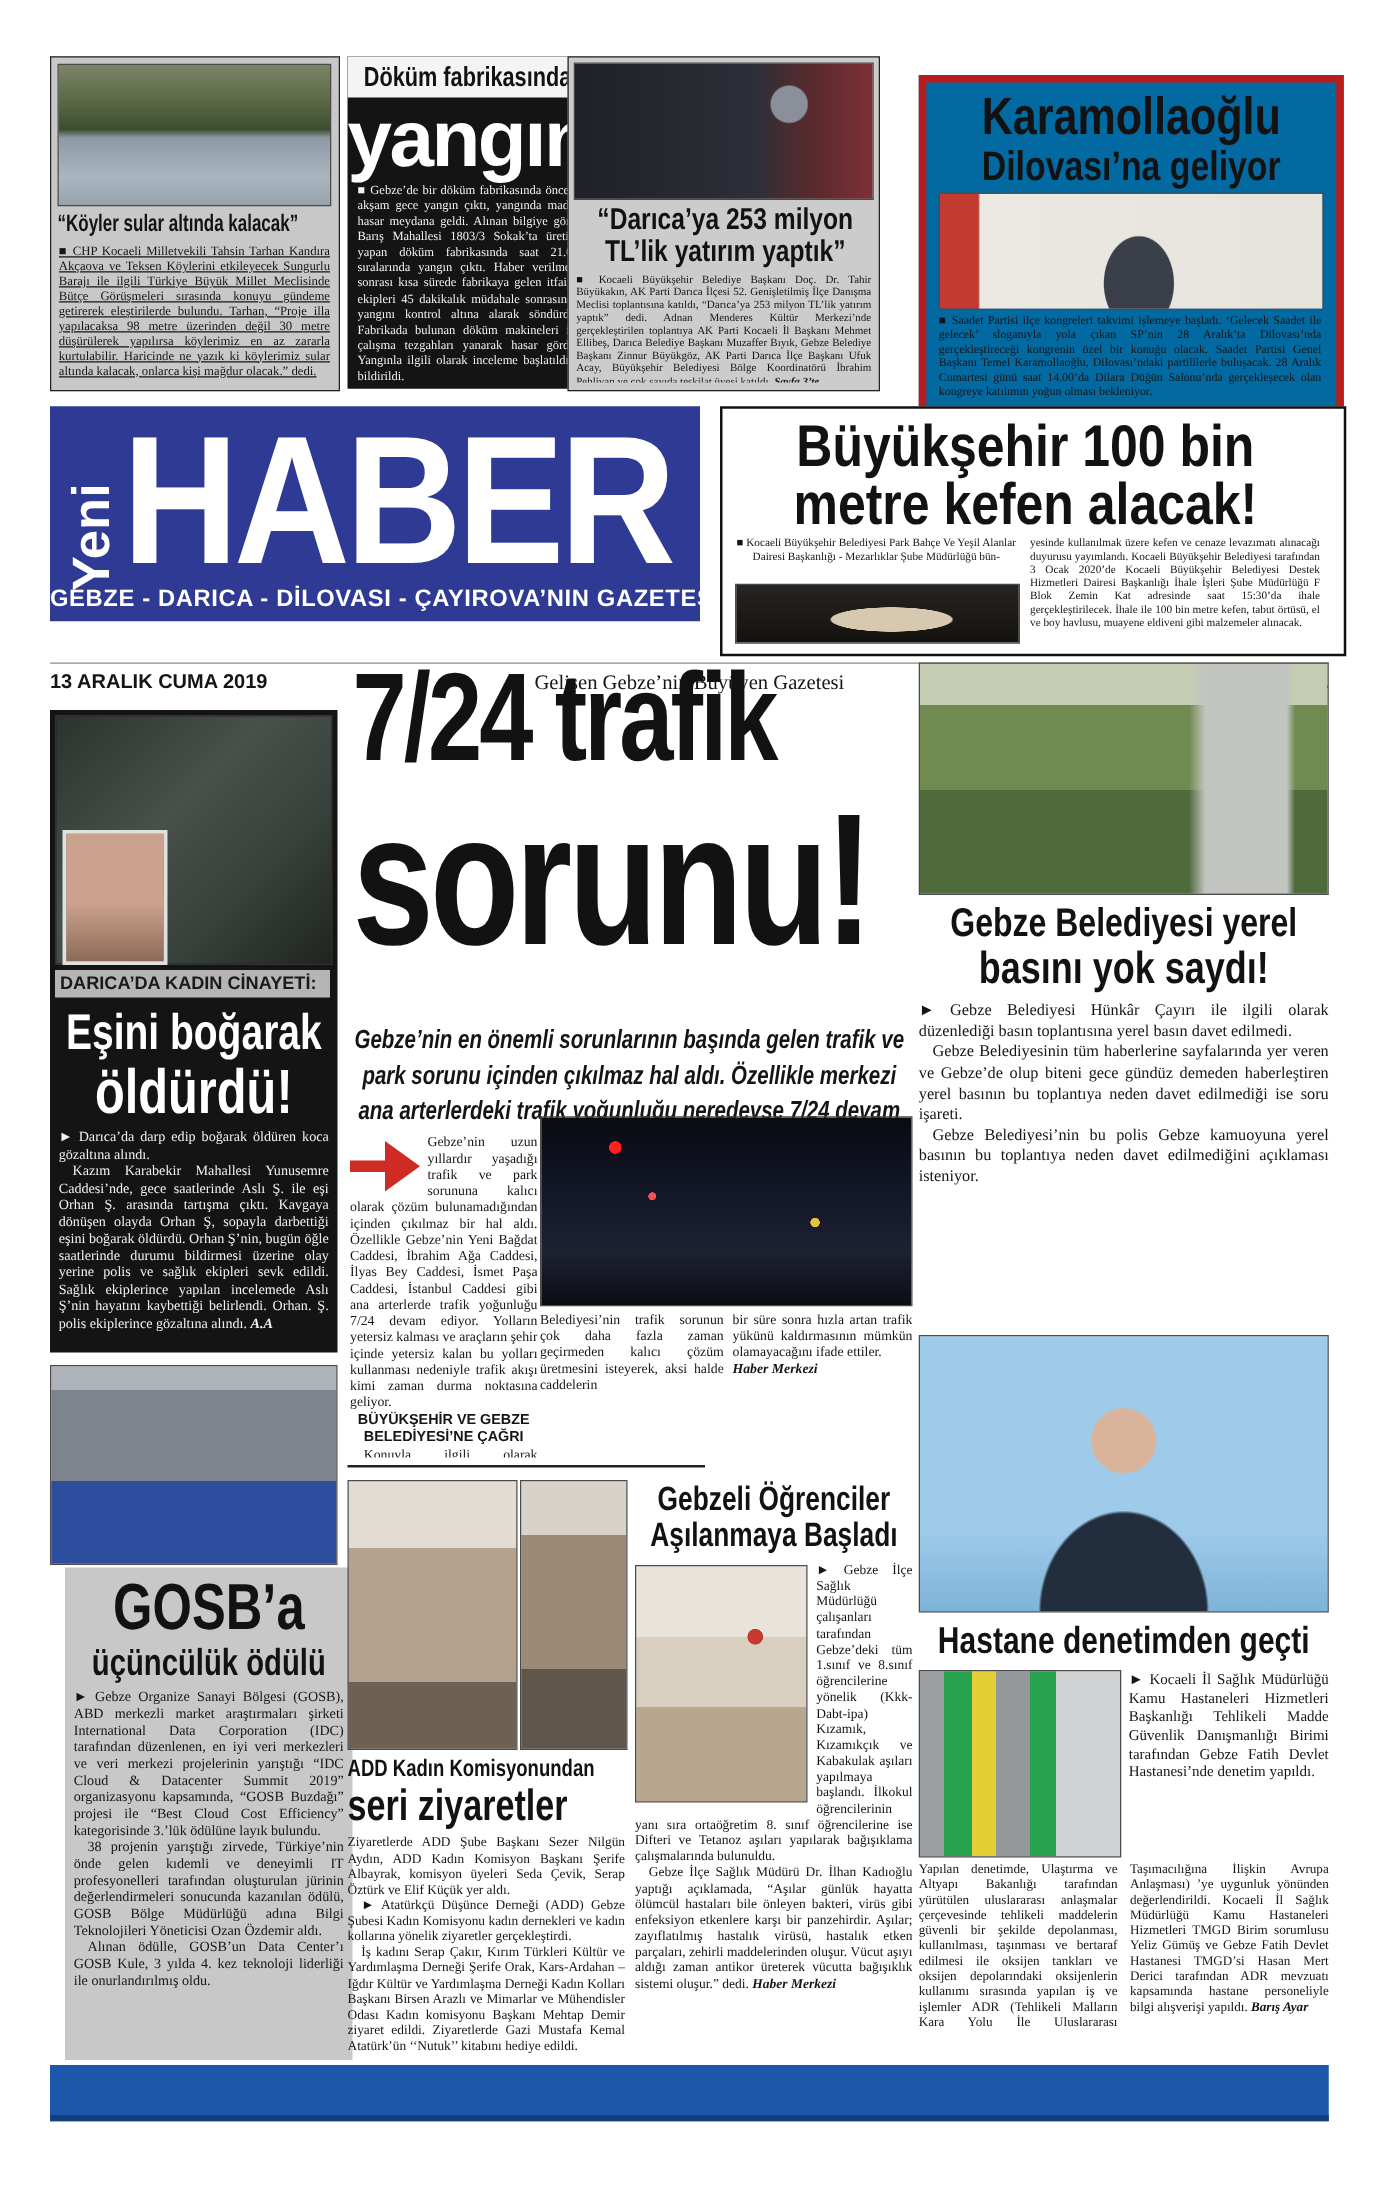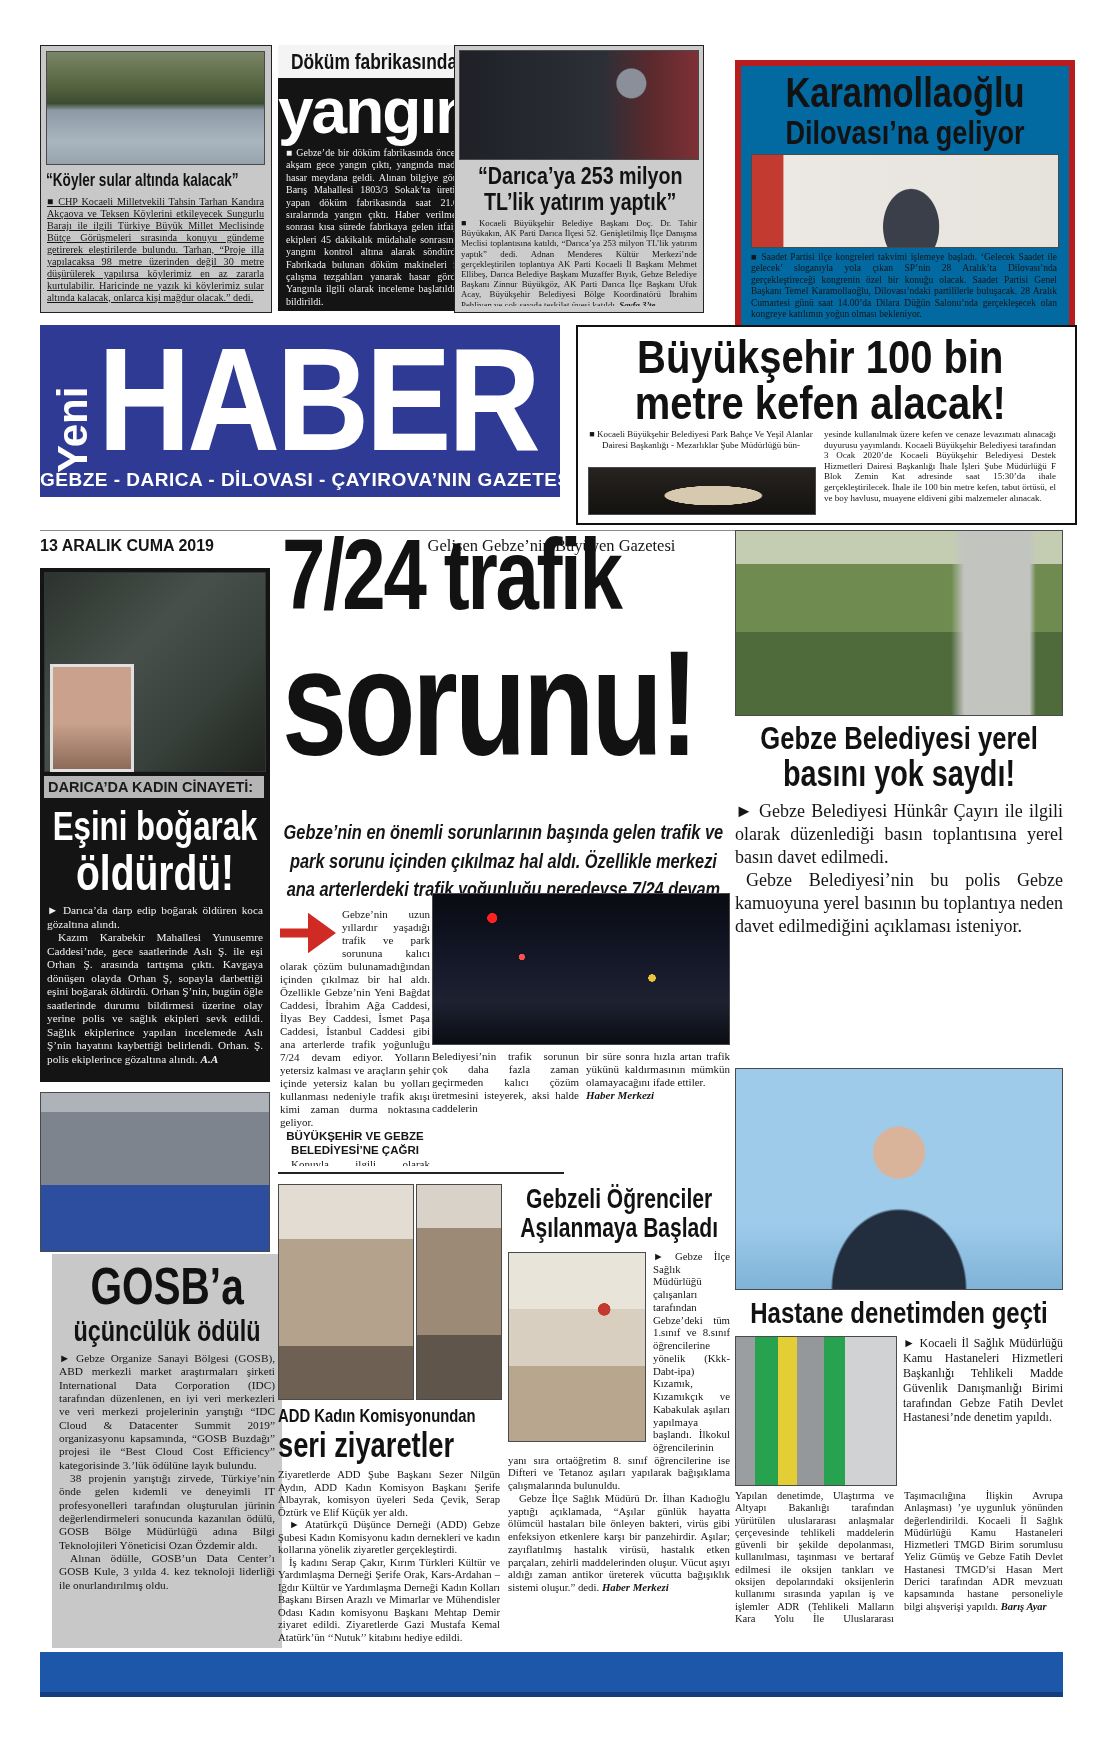--- a/index.html
+++ b/index.html
@@ -141,22 +141,23 @@
 <div class="hd cnd ctr" style="position:absolute;left:508px;top:1215px;width:285px;font-size:27px;transform:scaleX(.78);">Aşılanmaya Başladı</div>
 <div class="ser" style="position:absolute;left:508px;top:1250px;width:222px;height:396px;font-size:10.8px;line-height:1.18;overflow:hidden;">
   <span class="ph" style="position:static;float:left;display:block;width:136px;height:188px;margin:2px 7px 3px 0;background:radial-gradient(circle 10px at 70% 30%,#c33a30 0 60%,rgba(0,0,0,0) 65%),linear-gradient(180deg,#e8e4da 0 30%,#d9cfc0 30% 60%,#b8a68f 60% 100%);"></span>
   <p>► Gebze İlçe Sağlık Müdürlüğü çalışanları tarafından Gebze’deki tüm 1.sınıf ve 8.sınıf öğrencilerine yönelik (Kkk-Dabt-ipa) Kızamık, Kızamıkçık ve Kabakulak aşıları yapılmaya başlandı. İlkokul öğrencilerinin yanı sıra ortaöğretim 8. sınıf öğrencilerine ise Difteri ve Tetanoz aşıları yapılarak bağışıklama çalışmalarında bulunuldu.</p>
   <p><span>Gebze İlçe Sağlık Müdürü Dr. İlhan Kadıoğlu  yaptığı açıklamada, “Aşılar günlük hayatta ölümcül hastaları bile önleyen bakteri, virüs gibi enfeksiyon etkenlere karşı bir panzehirdir. Aşılar; zayıflatılmış hastalık virüsü, hastalık etken parçaları, zehirli maddelerinden oluşur. Vücut aşıyı aldığı zaman antikor üreterek vücutta bağışıklık sistemi oluşur.” dedi. </span><span class="byl">Haber Merkezi</span></p>
 </div>
 
 <div class="ph" style="left:735px;top:530px;width:326px;height:184px;background:linear-gradient(90deg,rgba(0,0,0,0) 0 66%,#c2c4c0 70% 90%,rgba(0,0,0,0) 92%),linear-gradient(180deg,#c4cdb2 0 18%,#6f8b50 18% 55%,#4f6b3c 55% 100%);"></div>
 <div class="hd cnd ctr" style="position:absolute;left:735px;top:722px;width:410px;font-size:32px;transform:scaleX(.8);">Gebze Belediyesi yerel</div>
 <div class="hd cnd ctr" style="position:absolute;left:735px;top:756px;width:410px;font-size:36px;transform:scaleX(.8);">basını yok saydı!</div>
-<div class="ser" style="position:absolute;left:735px;top:800px;width:328px;height:262px;font-size:18px;line-height:1.28;overflow:hidden;">
+<div class="ser" style="position:absolute;left:735px;top:800px;width:328px;height:262px;font-size:13px;line-height:1.28;overflow:hidden;">
   <p>► Gebze Belediyesi Hünkâr Çayırı ile ilgili olarak düzenlediği basın toplantısına yerel basın davet edilmedi.</p>
+  <p>Gebze Belediyesinin tüm haberlerine sayfalarında yer veren ve Gebze’de olup biteni gece gündüz demeden haberleştiren yerel basının bu toplantıya neden davet edilmediği ise soru işareti.</p>
   <p>Gebze Belediyesi’nin bu polis Gebze kamuoyuna yerel basının bu toplantıya neden davet edilmediğini açıklaması isteniyor.</p>
 </div>
 <div class="ph" style="left:735px;top:1068px;width:326px;height:220px;background:radial-gradient(ellipse 110px 130px at 50% 100%,#222d3d 0 60%,rgba(0,0,0,0) 62%),radial-gradient(circle 42px at 50% 38%,#d9b49a 0 60%,rgba(0,0,0,0) 64%),linear-gradient(180deg,#9ecbea 0 70%,#7fb3d8 100%);"></div>
 <div class="hd cnd ctr" style="position:absolute;left:735px;top:1298px;width:410px;font-size:30px;transform:scaleX(.8);">Hastane denetimden geçti</div>
 <div class="ph" style="left:735px;top:1336px;width:160px;height:148px;background:linear-gradient(90deg,#9b9ea1 0 12%,#27a24f 12% 26%,#e3cf35 26% 38%,#95989b 38% 55%,#27a24f 55% 68%,#d0d2d4 68% 100%);"></div>
 <div class="ser" style="position:absolute;left:903px;top:1336px;width:160px;height:148px;font-size:12px;line-height:1.24;overflow:hidden;">
   <p>► Kocaeli İl Sağlık Müdürlüğü Kamu Hastaneleri Hizmetleri Başkanlığı Tehlikeli Madde Güvenlik Danışmanlığı Birimi tarafından Gebze Fatih Devlet Hastanesi’nde denetim yapıldı.</p>
 </div>
 <div class="ser" style="position:absolute;left:735px;top:1490px;width:328px;height:156px;font-size:10.5px;line-height:1.17;overflow:hidden;column-count:2;column-gap:10px;">
   <p style="display:inline;"><span>Yapılan denetimde, Ulaştırma ve Altyapı Bakanlığı tarafından yürütülen uluslararası anlaşmalar çerçevesinde tehlikeli maddelerin güvenli bir şekilde depolanması, kullanılması, taşınması ve bertaraf edilmesi ile oksijen tankları ve oksijen depolarındaki oksijenlerin kullanımı sırasında yapılan iş ve işlemler ADR (Tehlikeli Malların Kara Yolu İle Uluslararası Taşımacılığına İlişkin Avrupa Anlaşması) ’ye uygunluk yönünden değerlendirildi. Kocaeli İl Sağlık Müdürlüğü Kamu Hastaneleri Hizmetleri TMGD Birim sorumlusu Yeliz Gümüş ve Gebze Fatih Devlet Hastanesi TMGD’si Hasan Mert Derici tarafından ADR mevzuatı kapsamında hastane personeliyle bilgi alışverişi yapıldı. </span><span class="byl">Barış Ayar</span></p>

